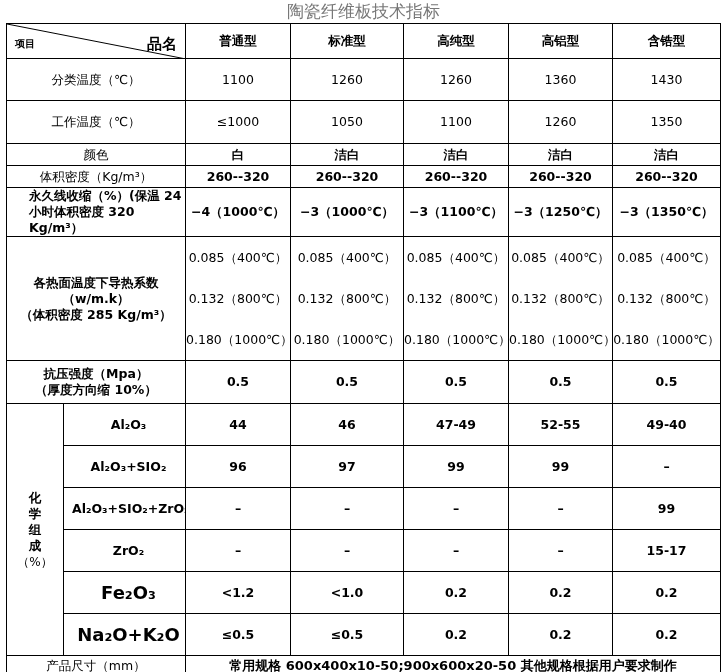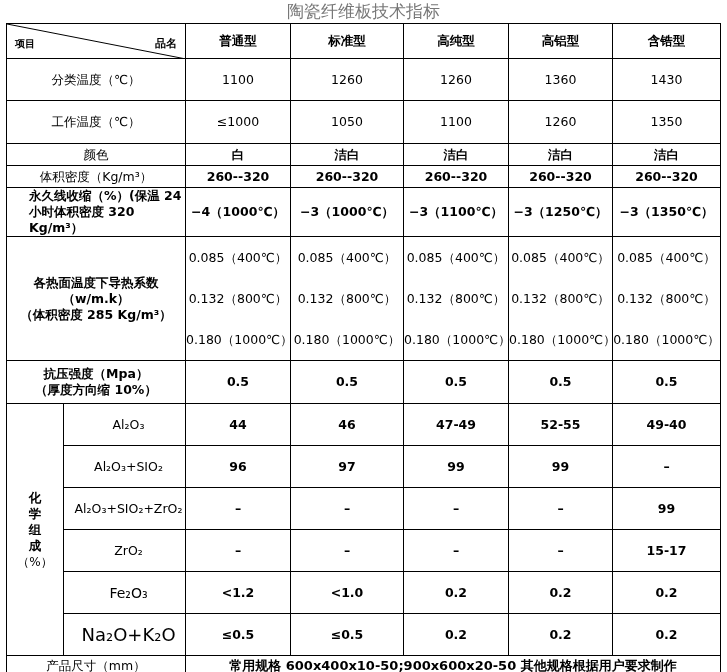--- a/index.html
+++ b/index.html
@@ -9,24 +9,24 @@
            font-family: "DejaVu Serif", "Liberation Serif", serif; font-size: 17px;
            color: #777; line-height: 22px; letter-spacing: 0px; }
   table.spec { position: absolute; left: 6px; top: 23px; border-collapse: collapse;
                table-layout: fixed; width: 714px; }
   table.spec td { border: 1.5px solid #000; text-align: center; vertical-align: middle;
                   padding: 0; font-size: 12.5px; line-height: 16px; overflow: hidden; }
   .hdr td { height: 34px; font-size: 15px; font-weight: bold; }
   .corner { position: relative; }
   .corner svg { position: absolute; left: 0; top: 0; }
   .corner .l { position: absolute; left: 8px; bottom: 6px; font-size: 10px; font-weight: bold; }
-  .corner .r { position: absolute; right: 8px; bottom: 6px; font-size: 11px; font-weight: bold; }
+  .corner .r { position: absolute; right: 8px; bottom: 6px; font-size: 15px; font-weight: bold; }
   .lbl { font-size: 14px; font-weight: normal; }
   .lbl-sm { font-size: 13px; font-weight: bold; line-height: 20px; }
-  .chem { text-align: left; padding-left: 8px !important; font-weight: normal; font-size: 12px; }
+  .chem { text-align: left; padding-left: 8px !important; font-weight: bold; font-size: 12px; }
   .big { font-size: 15px; font-weight: bold; }
   .bold { font-weight: bold; }
   .vert { font-size: 15px; font-weight: bold; line-height: 20px; }
   .vert small { font-size: 12px; font-weight: normal; }
   .tc-stack div { height: 41px; line-height: 41px; font-weight: normal; font-size: 12.5px; white-space: nowrap; }
   .size-row td { height: 20px; }
 </style>
 </head>
 <body>
 
@@ -185,21 +185,21 @@
   </tr>
   <tr style="height:42px">
     <td class="chem">ZrO₂</td>
     <td class="bold">–</td>
     <td class="bold">–</td>
     <td class="bold">–</td>
     <td class="bold">–</td>
     <td class="bold">15-17</td>
   </tr>
   <tr style="height:42px">
-    <td class="chem" style="font-size:14px">Fe₂O₃</td>
+    <td class="chem" style="font-size:18px">Fe₂O₃</td>
     <td class="bold">&lt;1.2</td>
     <td class="bold">&lt;1.0</td>
     <td class="bold">0.2</td>
     <td class="bold">0.2</td>
     <td class="bold">0.2</td>
   </tr>
   <tr style="height:42px">
     <td class="chem" style="font-size:18px">Na₂O+K₂O</td>
     <td class="bold">≤0.5</td>
     <td class="bold">≤0.5</td>

